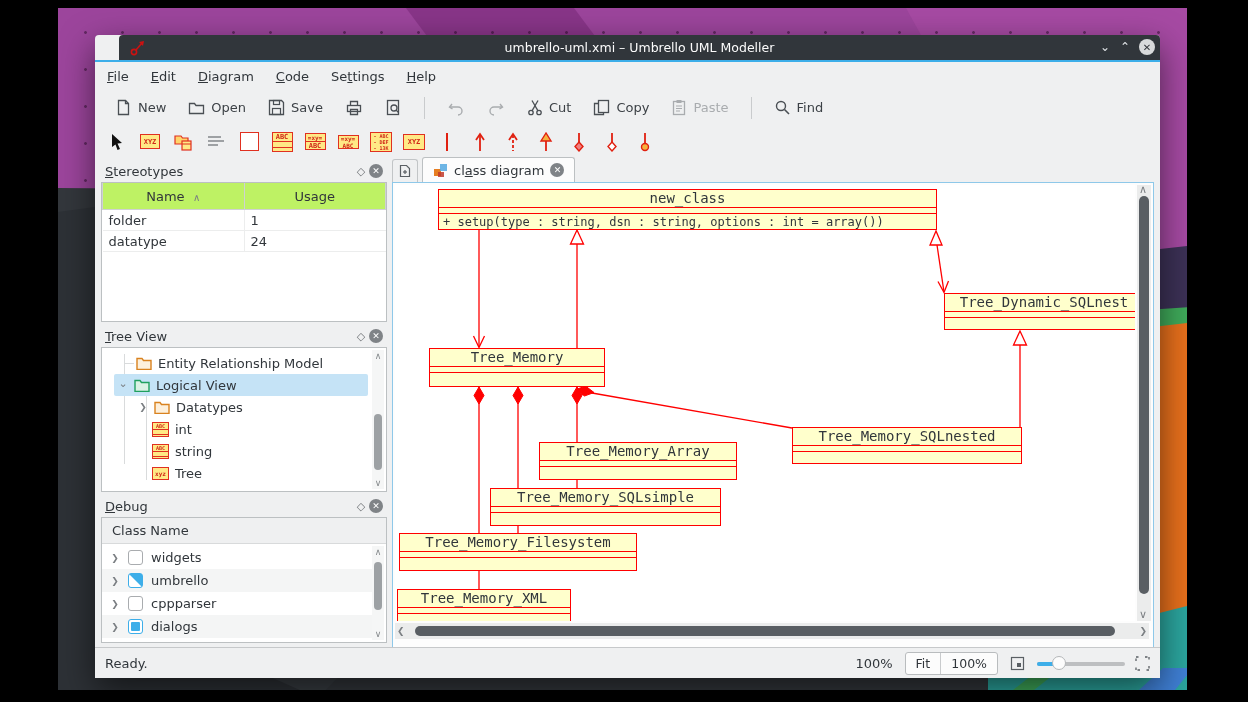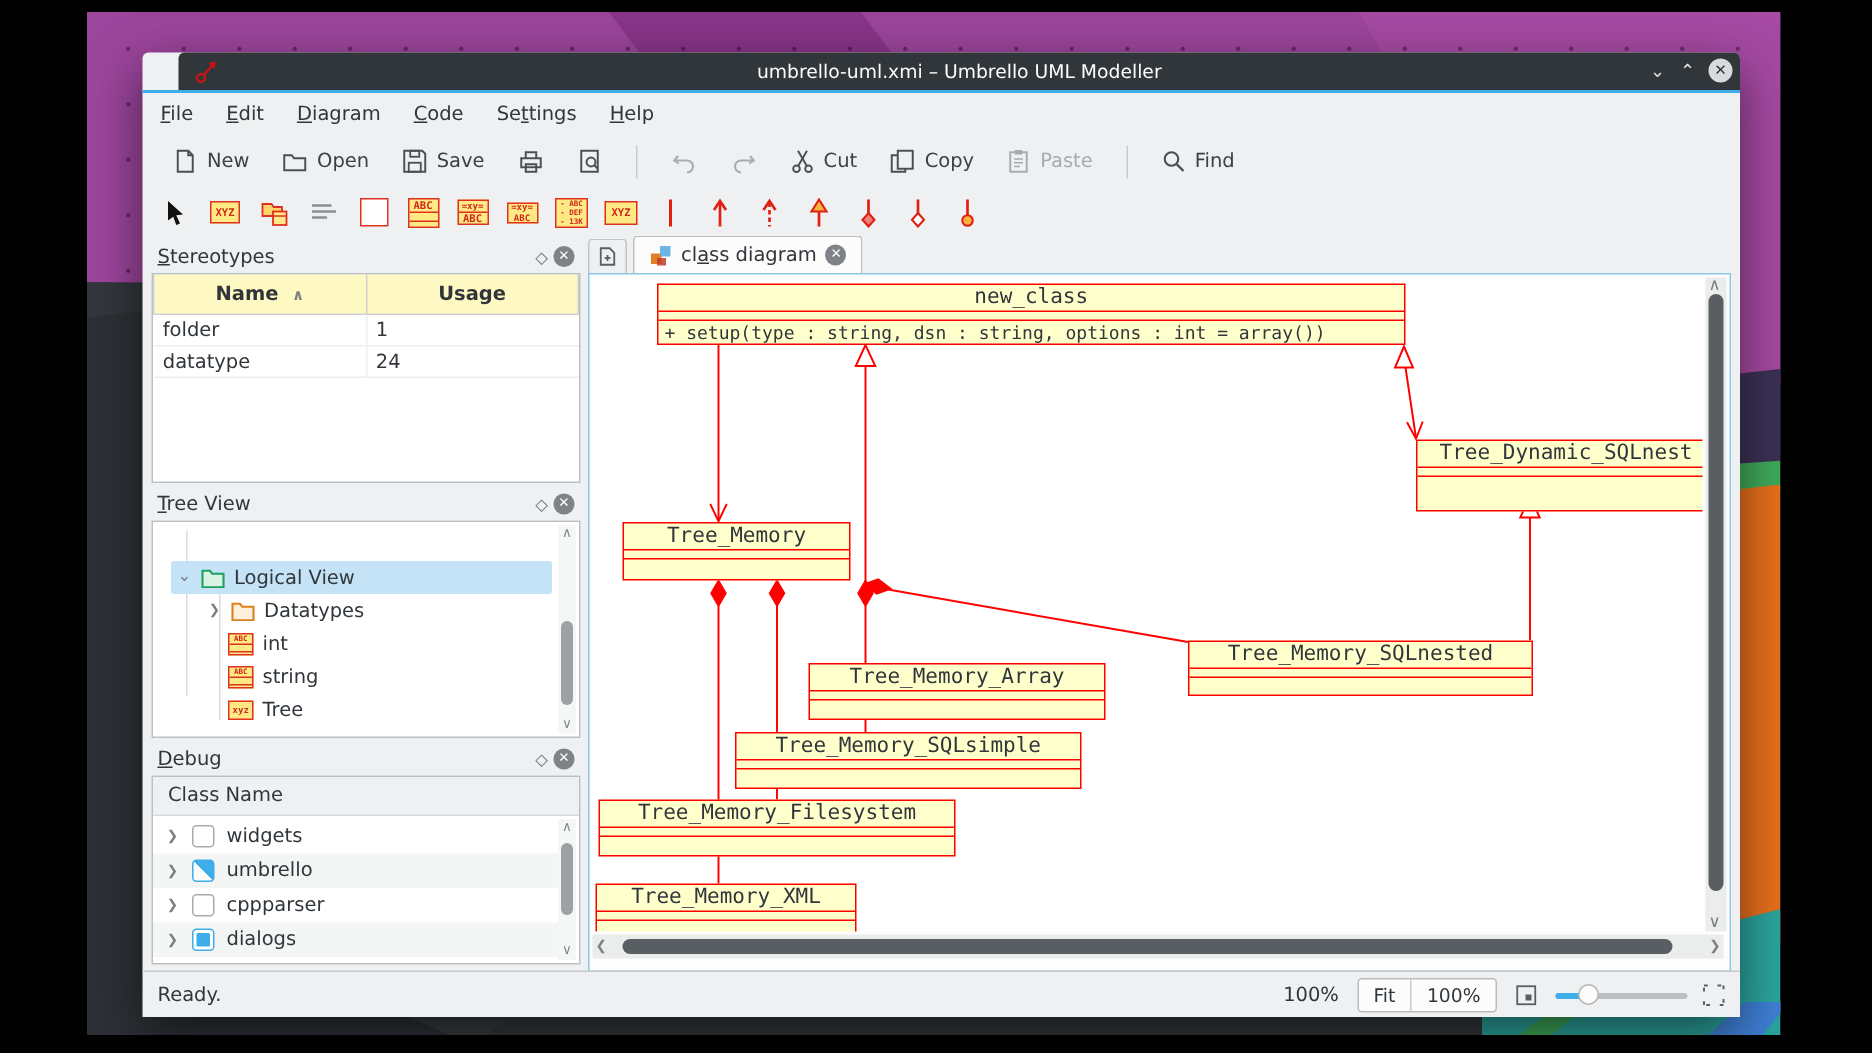--- a/index.html
+++ b/index.html
@@ -52,21 +52,21 @@
   .worktoolbar{position:absolute;left:0;top:90px;right:0;height:33px;display:flex;align-items:center;padding-left:10px;gap:9px;}
   .wbtn{width:24px;height:24px;display:flex;align-items:center;justify-content:center;}
   
   .dock{position:absolute;left:4px;width:290px;}
   .dockhead{height:22px;display:flex;align-items:center;padding:0 6px;font-size:13px;}
   .dockhead .sp{flex:1;}
   .dkico{width:16px;height:16px;display:flex;align-items:center;justify-content:center;color:#6b6f73;font-size:11px;}
   .dkclose{background:#7f8387;color:#fff;border-radius:50%;width:14px;height:14px;font-size:9px;font-weight:bold;line-height:14px;text-align:center;}
   .dockbody{position:absolute;left:2px;right:2px;bottom:0;background:#fff;border:1px solid #bcc0c2;overflow:hidden;}
   table.stereo{border-collapse:collapse;width:100%;font-size:13px;}
-  table.stereo th{background:#fef9c3;border:1px solid #cfd1d3;border-top:none;font-weight:bold;height:24px;}
+  table.stereo th{background:#bef264;border:1px solid #cfd1d3;border-top:none;font-weight:normal;height:24px;}
   table.stereo td{border-bottom:1px solid #eceded;height:20px;padding:0 6px;}
   table.stereo td+td{border-left:1px solid #eceded;}
   .treerow{position:absolute;height:22px;display:flex;align-items:center;gap:6px;font-size:13px;}
   .sel{background:#c5e3f6;border-radius:2px;}
   .expander{color:#7b7f83;font-size:11px;width:10px;text-align:center;}
   .guide{position:absolute;background:#d9dbdc;}
   .vscroll{position:absolute;width:12px;background:#f5f6f6;}
   .vthumb{position:absolute;left:2px;width:8px;background:#9da1a4;border-radius:4px;}
   .scrarrow{position:absolute;left:0;width:12px;height:12px;text-align:center;color:#84888b;font-size:9px;line-height:12px;}
   .dbgrow{position:absolute;left:0;right:14px;height:23px;display:flex;align-items:center;gap:8px;padding-left:8px;}
@@ -362,20 +362,27 @@
     <div class="dockhead">
       <span><span class="mn">T</span><span>ree View</span></span>
       <span class="sp"></span>
       <span class="dkico">◇</span>
       <span class="dkico dkclose">✕</span>
     </div>
     <div class="dockbody" style="top:22px">
       <div class="guide" style="left:22px;top:6px;width:1px;height:110px"></div>
       <div class="guide" style="left:44px;top:38px;width:1px;height:94px"></div>
 
+      <div class="treerow" style="left:22px;top:4px;width:240px">
+        <span class="guide" style="left:0;top:11px;width:10px;height:1px"></span>
+        <svg width="16" height="14" viewBox="0 0 16 14" style="margin-left:12px">
+            <path d="M1 2.5h5l1.5 2H15v9H1z" fill="#fdf0dc" stroke="#d9821f" stroke-width="1.4"></path>
+          </svg>
+        <span>Entity Relationship Model</span>
+      </div>
       <div class="treerow sel" style="left:12px;top:26px;width:250px;padding-left:4px">
         <span class="expander" style="transform:translateY(-2px)">⌄</span>
         <svg width="16" height="14" viewBox="0 0 16 14">
             <path d="M1 2.5h5l1.5 2H15v9H1z" fill="#d9f2e4" stroke="#1fa05f" stroke-width="1.4"></path>
           </svg>
         <span>Logical View</span>
       </div>
       <div class="treerow" style="left:36px;top:48px;width:226px">
         <span class="expander" style="font-size:9px">❯</span>
         <svg width="16" height="14" viewBox="0 0 16 14">
@@ -495,29 +502,29 @@
       </svg>
 
       <div class="uml-box" style="left:43px;top:4px;width:499px;height:41px">
         <div class="uml-title">new_class</div>
         <div class="uml-sep"></div>
         <div class="uml-attr"></div>
         <div class="uml-sep"></div>
         <div class="uml-ops">+ setup(type : string, dsn : string, options : int = array())</div>
       </div>
 
-      <div class="uml-box" style="left:549px;top:108px;width:200px;height:48px">
+      <div class="uml-box" style="left:549px;top:108px;width:200px;height:37px">
         <div class="uml-title">Tree_Dynamic_SQLnest</div>
         <div class="uml-sep"></div>
         <div class="uml-attr"></div>
         <div class="uml-sep"></div>
         <div class="uml-ops"></div>
       </div>
 
-      <div class="uml-box" style="left:20px;top:163px;width:152px;height:39px">
+      <div class="uml-box" style="left:34px;top:163px;width:176px;height:39px">
         <div class="uml-title">Tree_Memory</div>
         <div class="uml-sep"></div>
         <div class="uml-attr"></div>
         <div class="uml-sep"></div>
         <div class="uml-ops"></div>
       </div>
 
       <div class="uml-box" style="left:397px;top:242px;width:230px;height:37px">
         <div class="uml-title">Tree_Memory_SQLnested</div>
         <div class="uml-sep"></div>

